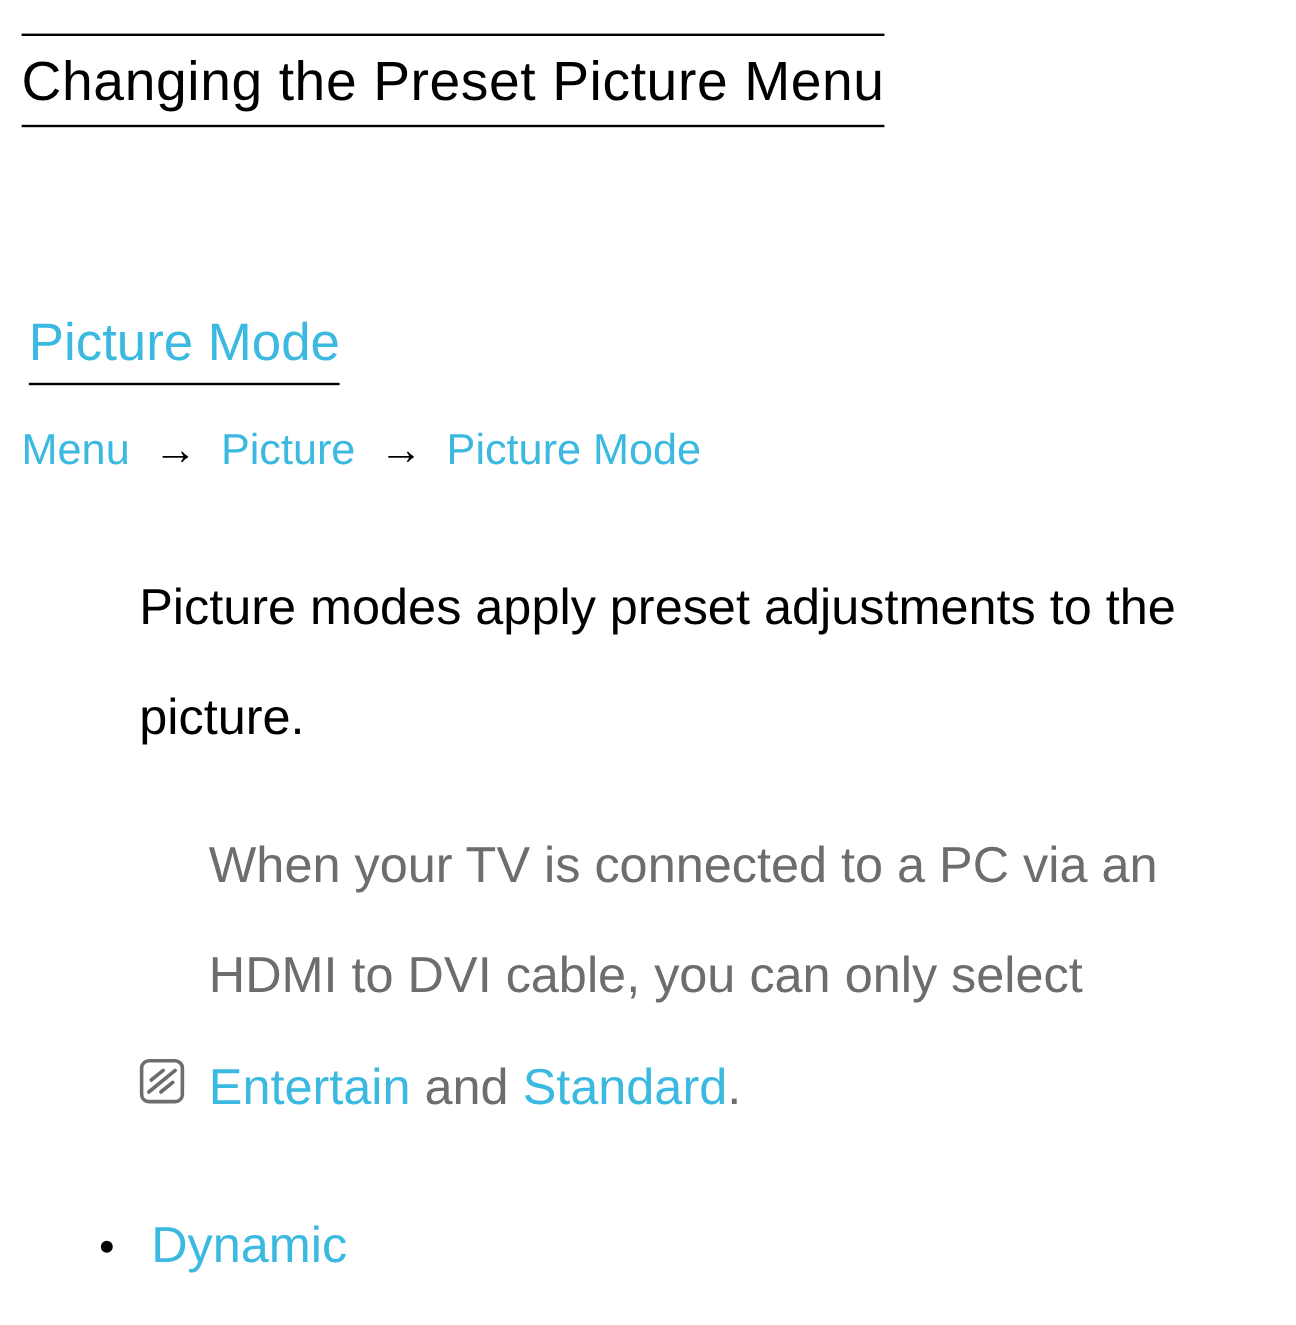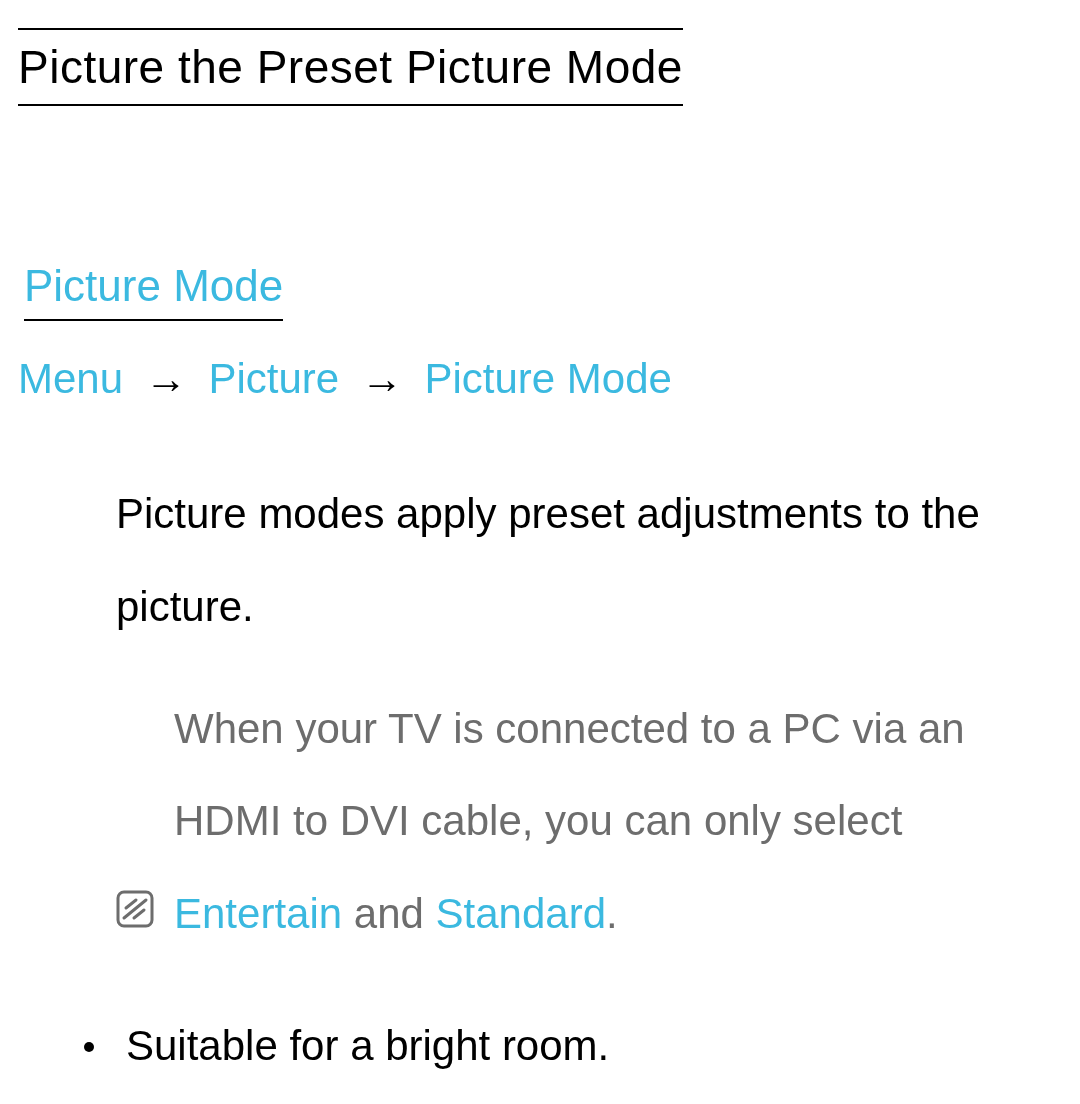--- a/index.html
+++ b/index.html
@@ -27,21 +27,21 @@
       display: inline-block;
       font-size: 44px;
       color: #3bb9e0;
       border-bottom: 2px solid #000;
       padding-bottom: 4px;
       margin-top: 150px;
       margin-bottom: 30px;
       margin-left: 6px;
     }
     .breadcrumb {
-      font-size: 42px;
+      font-size: 36px;
       margin-bottom: 60px;
     }
     .breadcrumb .step {
       color: #3bb9e0;
     }
     .breadcrumb .arrow {
       color: #000;
       margin: 0 10px;
     }
     .content {
@@ -90,21 +90,21 @@
     }
     .item-desc {
       color: #000;
     }
   </style>
 </head>
 <body>
 
 
 
-<h1 class="page-title">Picture the Preset Picture Mode</h1>
+<h1 class="page-title">Changing the Preset Picture Menu</h1>
 <br>
 
 <div class="section-link">Picture Mode</div>
 
 <div class="breadcrumb">
   <span class="step">Menu</span>
   <span class="arrow">→</span>
   <span class="step">Picture</span>
   <span class="arrow">→</span>
   <span class="step">Picture Mode</span>
@@ -124,20 +124,21 @@
       </svg>
     </span>
     <div class="note-text">
       <span>When your TV is connected to a PC via an HDMI to DVI cable, you can only select </span><span class="hl">Entertain</span><span> and </span><span class="hl">Standard</span><span>.</span>
     </div>
   </div>
 
   <div class="list-item">
     <div class="bullet"></div>
     <div>
+      <div class="item-title">Dynamic</div>
       <div class="item-desc">Suitable for a bright room.</div>
     </div>
   </div>
 
 </div>
 
 
 
 
 </body></html>

